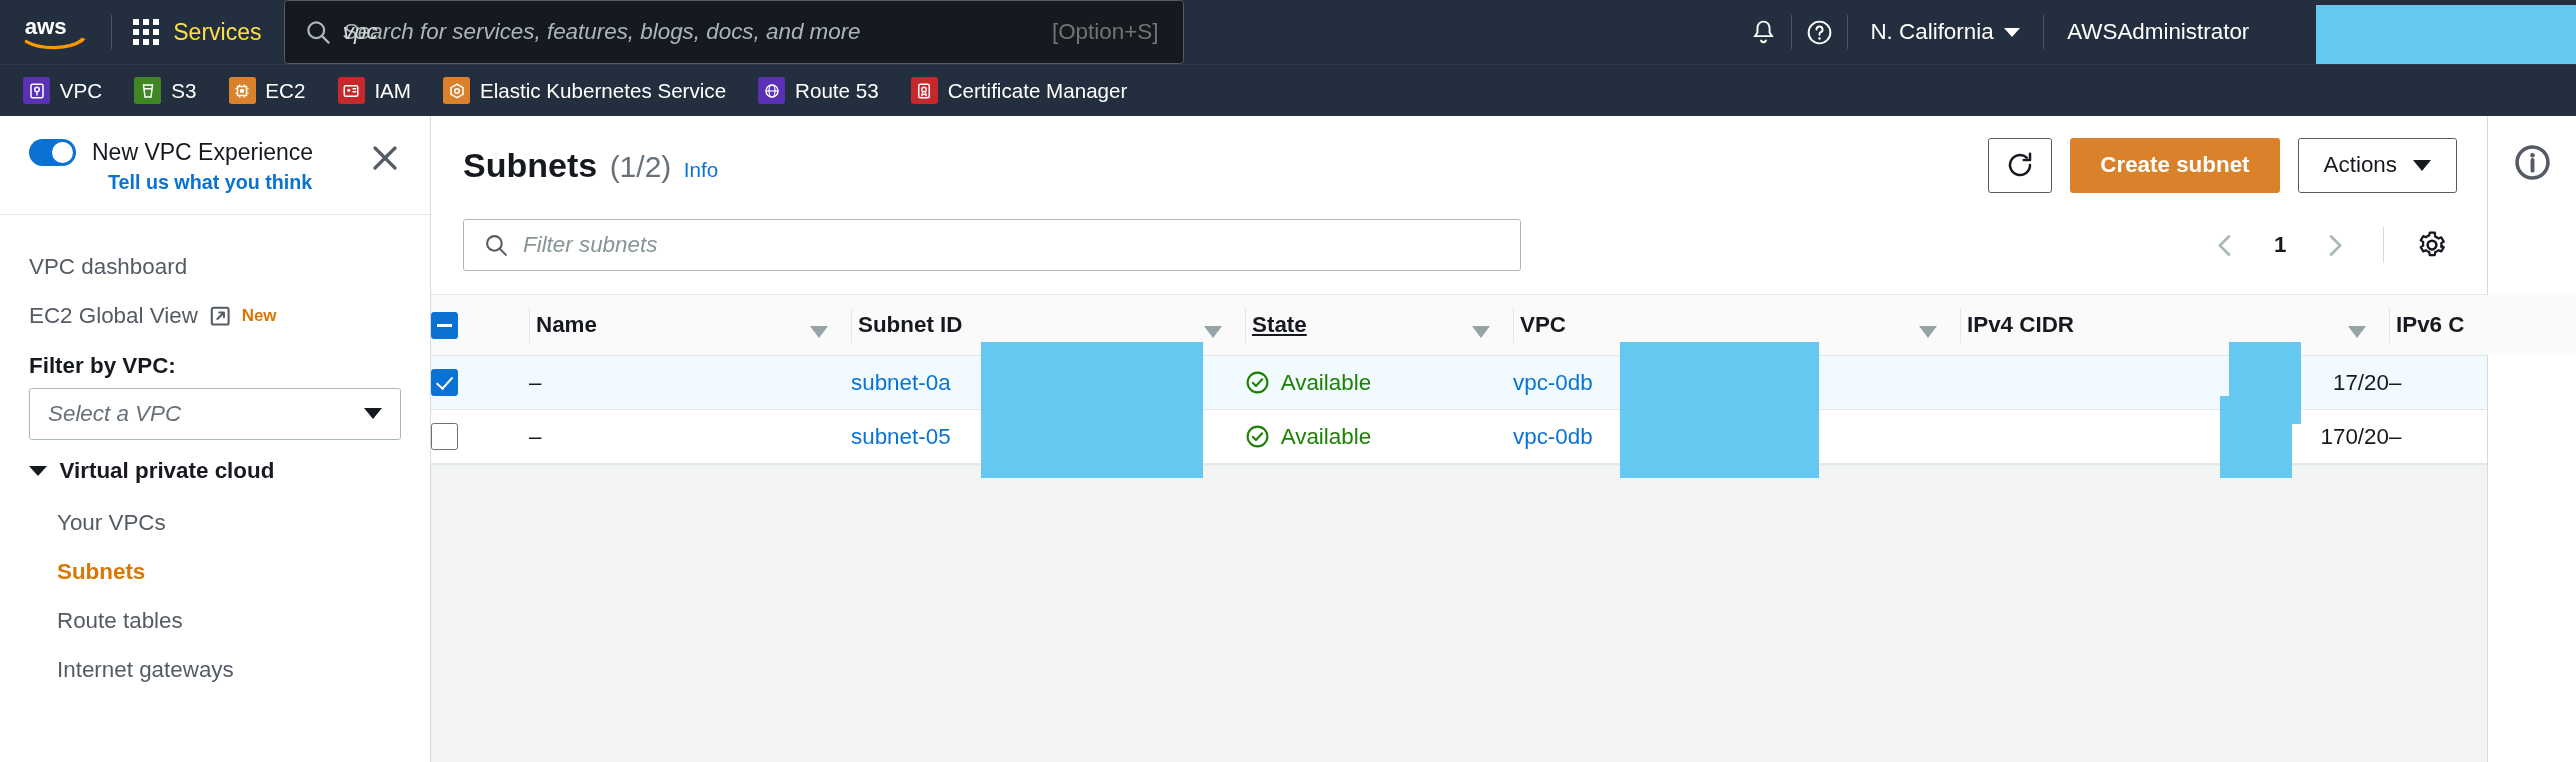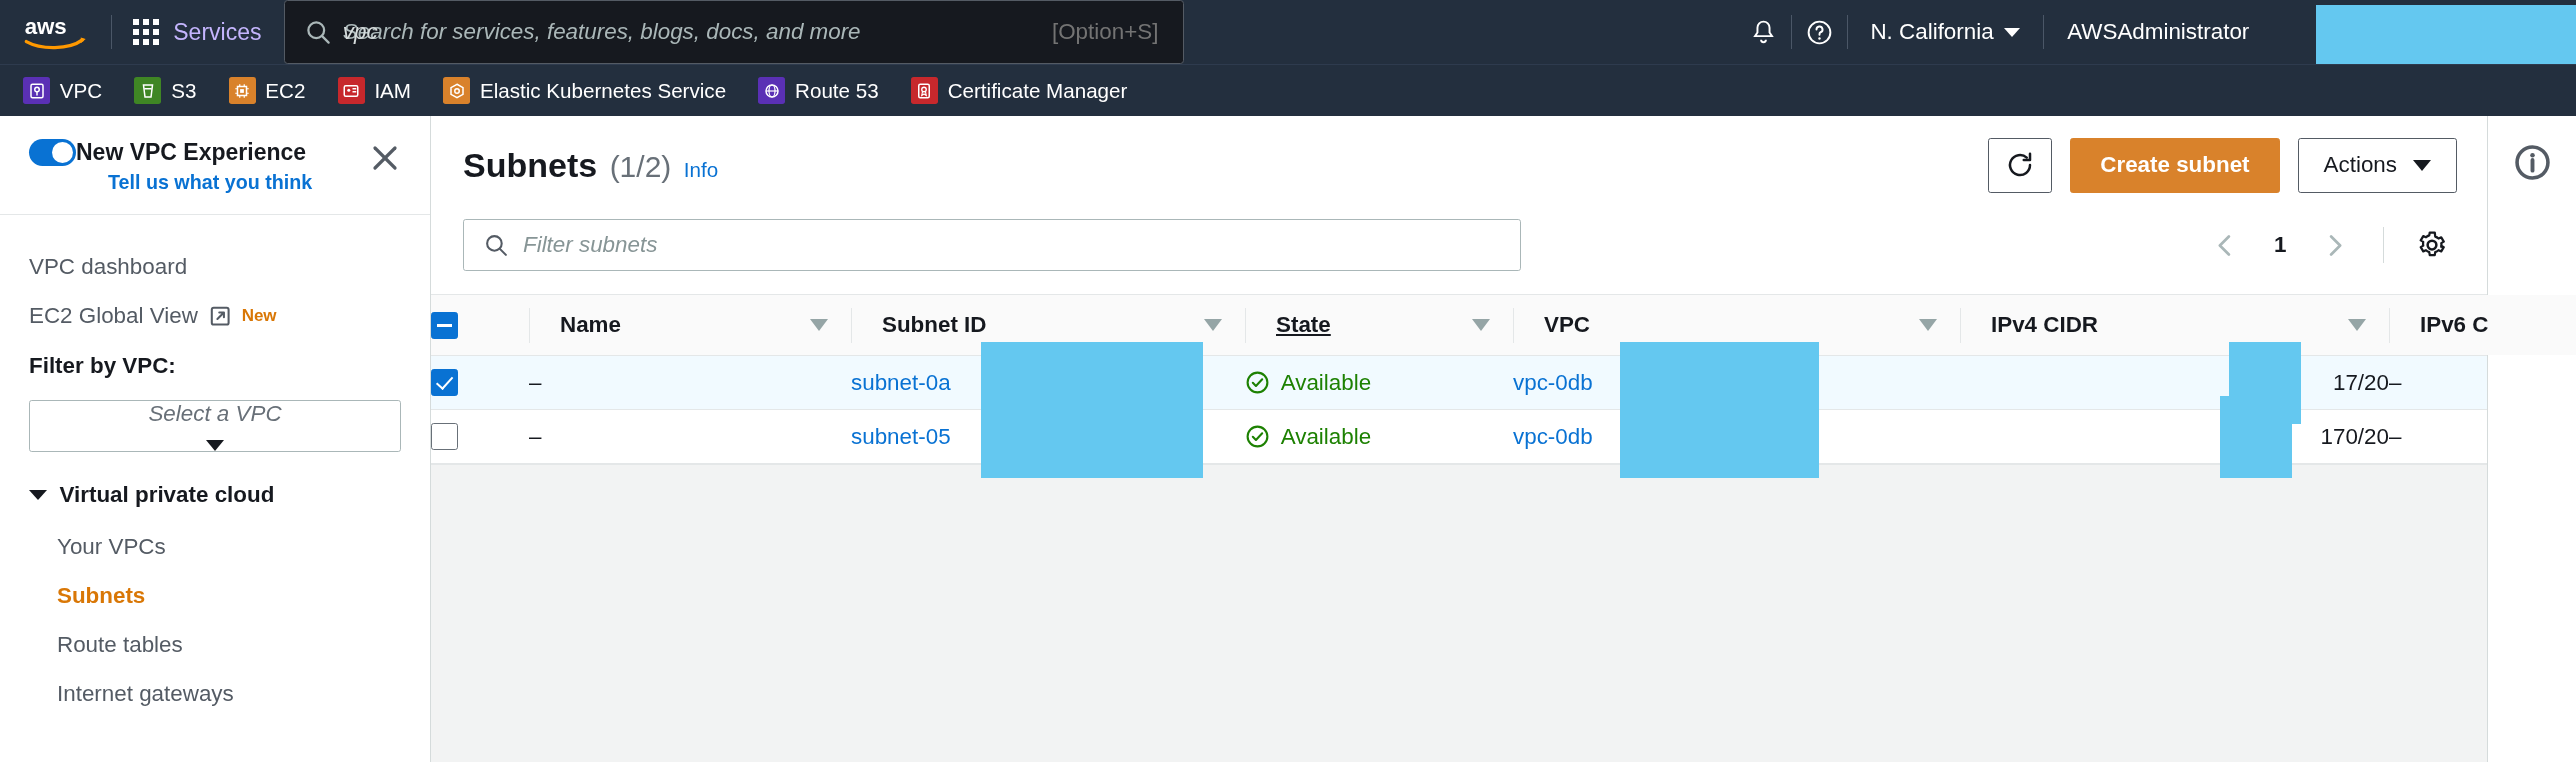--- a/index.html
+++ b/index.html
@@ -16,21 +16,21 @@
     background: #232f3e;
     display: flex;
     align-items: center;
     padding: 0 0 0 23px;
     position: relative;
   }
   .aws-logo { width: 66px; height: 41px; display: block; flex: none; }
   .nav-divider { width: 0.9px; height: 34px; background: #4b5767; margin: 0 21.5px; flex: none; }
   .services-btn {
     display: flex; align-items: center; gap: 14.3px;
-    color: #c4b5fd; font-size: 23px; cursor: pointer; flex: none;
+    color: #fde047; font-size: 23px; cursor: pointer; flex: none;
   }
   .waffle { display: grid; grid-template-columns: repeat(3, 6.3px); gap: 3.6px; }
   .waffle i { width: 6.3px; height: 6.3px; background: #ffffff; display: block; }
 
   .search-wrap {
     flex: none;
     width: 900px;
     height: 64px;
     margin-left: 23px;
     background: #16191f;
@@ -97,21 +97,21 @@
 
   
   .sidebar {
     width: 431px; flex: none; background: #ffffff;
     border-right: 0.9px solid #d5dbdb; display: flex; flex-direction: column;
   }
   .new-exp {
     padding: 23px 23px 19.7px 29px; border-bottom: 0.9px solid #e4e7e8;
     position: relative;
   }
-  .new-exp-row { display: flex; align-items: flex-end; gap: 0; font-weight: bold; }
+  .new-exp-row { display: flex; align-items: flex-end; gap: 16px; }
   .toggle {
     width: 47px; height: 27px; border-radius: 13.4px; background: #0972d3;
     position: relative; flex: none; cursor: pointer;
   }
   .toggle::after {
     content: ""; position: absolute; right: 2.7px; top: 2.7px;
     width: 21.5px; height: 21.5px; border-radius: 50%; background: #ffffff;
   }
   .new-exp-title { font-size: 23px; color: #16191f; }
   .new-exp-sub { color: #0972d3; font-size: 19.7px; font-weight: bold; margin-top: 5.4px; margin-left: 79px; cursor: pointer; }
@@ -121,23 +121,23 @@
 
   .side-links { padding: 27px 0 0 0; }
   .side-link {
     font-size: 22.4px; color: #545b64; padding: 11.6px 29px; cursor: pointer;
     display: flex; align-items: center; gap: 10.7px;
   }
   .new-badge { color: #d97706; font-size: 17px; font-weight: bold; }
   .ext-icon { width: 22.4px; height: 22.4px; }
   .filter-label { font-size: 22.4px; color: #16191f; font-weight: bold; padding: 12.5px 29px 9px; }
   .vpc-select {
-    margin: 12px 29px; height: 52px; border: 0.9px solid #aab7b8; border-radius: 2.7px;
+    margin: 0 29px; height: 52px; border: 0.9px solid #aab7b8; border-radius: 2.7px;
     display: flex; align-items: center; justify-content: space-between;
-    padding: 0 18px; cursor: pointer; flex-direction: column;
+    padding: 0 18px; cursor: pointer;
   }
   .vpc-select span { font-size: 22.4px; color: #687078; font-style: italic; }
   .sel-caret { width: 0; height: 0; border-left: 9.8px solid transparent; border-right: 9.8px solid transparent; border-top: 11.6px solid #16191f; }
 
   .side-group-head {
     display: flex; align-items: center; gap: 12.5px;
     font-size: 22.4px; font-weight: bold; color: #16191f;
     padding: 18px 29px 14.3px; cursor: pointer;
   }
   .grp-caret { width: 0; height: 0; border-left: 9px solid transparent; border-right: 9px solid transparent; border-top: 10.7px solid #16191f; }
@@ -198,21 +198,21 @@
     padding: 16px 0; height: 61px; position: relative;
   }
   th.c-check { width: 98px; padding-left: 32px; }
   th.c-name { width: 322px; }
   th.c-subnet { width: 394px; }
   th.c-state { width: 268px; text-decoration: underline; }
   th.c-vpc { width: 447px; }
   th.c-cidr { width: 429px; }
   th.c-ipv6 { width: 268px; }
   .th-inner { display: flex; align-items: center; justify-content: space-between; padding-right: 23px; }
-  .th-inner.pl { padding-left: 31px; }
+  .th-inner.pl { padding-left: 7px; align-items: flex-end; }
   .col-div { position: absolute; left: 0; top: 12.5px; bottom: 12.5px; width: 0.9px; background: #e4e7e8; }
   .sort-ico { width: 0; height: 0; border-left: 9.8px solid transparent; border-right: 9.8px solid transparent; border-top: 12.5px solid #95a5a6; cursor: pointer; }
 
   table.subnets tbody td {
     font-size: 22.4px; color: #16191f; padding: 0; height: 54px;
     border-bottom: 0.9px solid #e4e7e8; vertical-align: middle;
   }
   tr.row-selected td { background: #f1faff; border-bottom: 0.9px solid #539fe5; }
   tr.row-selected { border-top: 0.9px solid #539fe5; }
   td.c-check { padding-left: 32px; }

